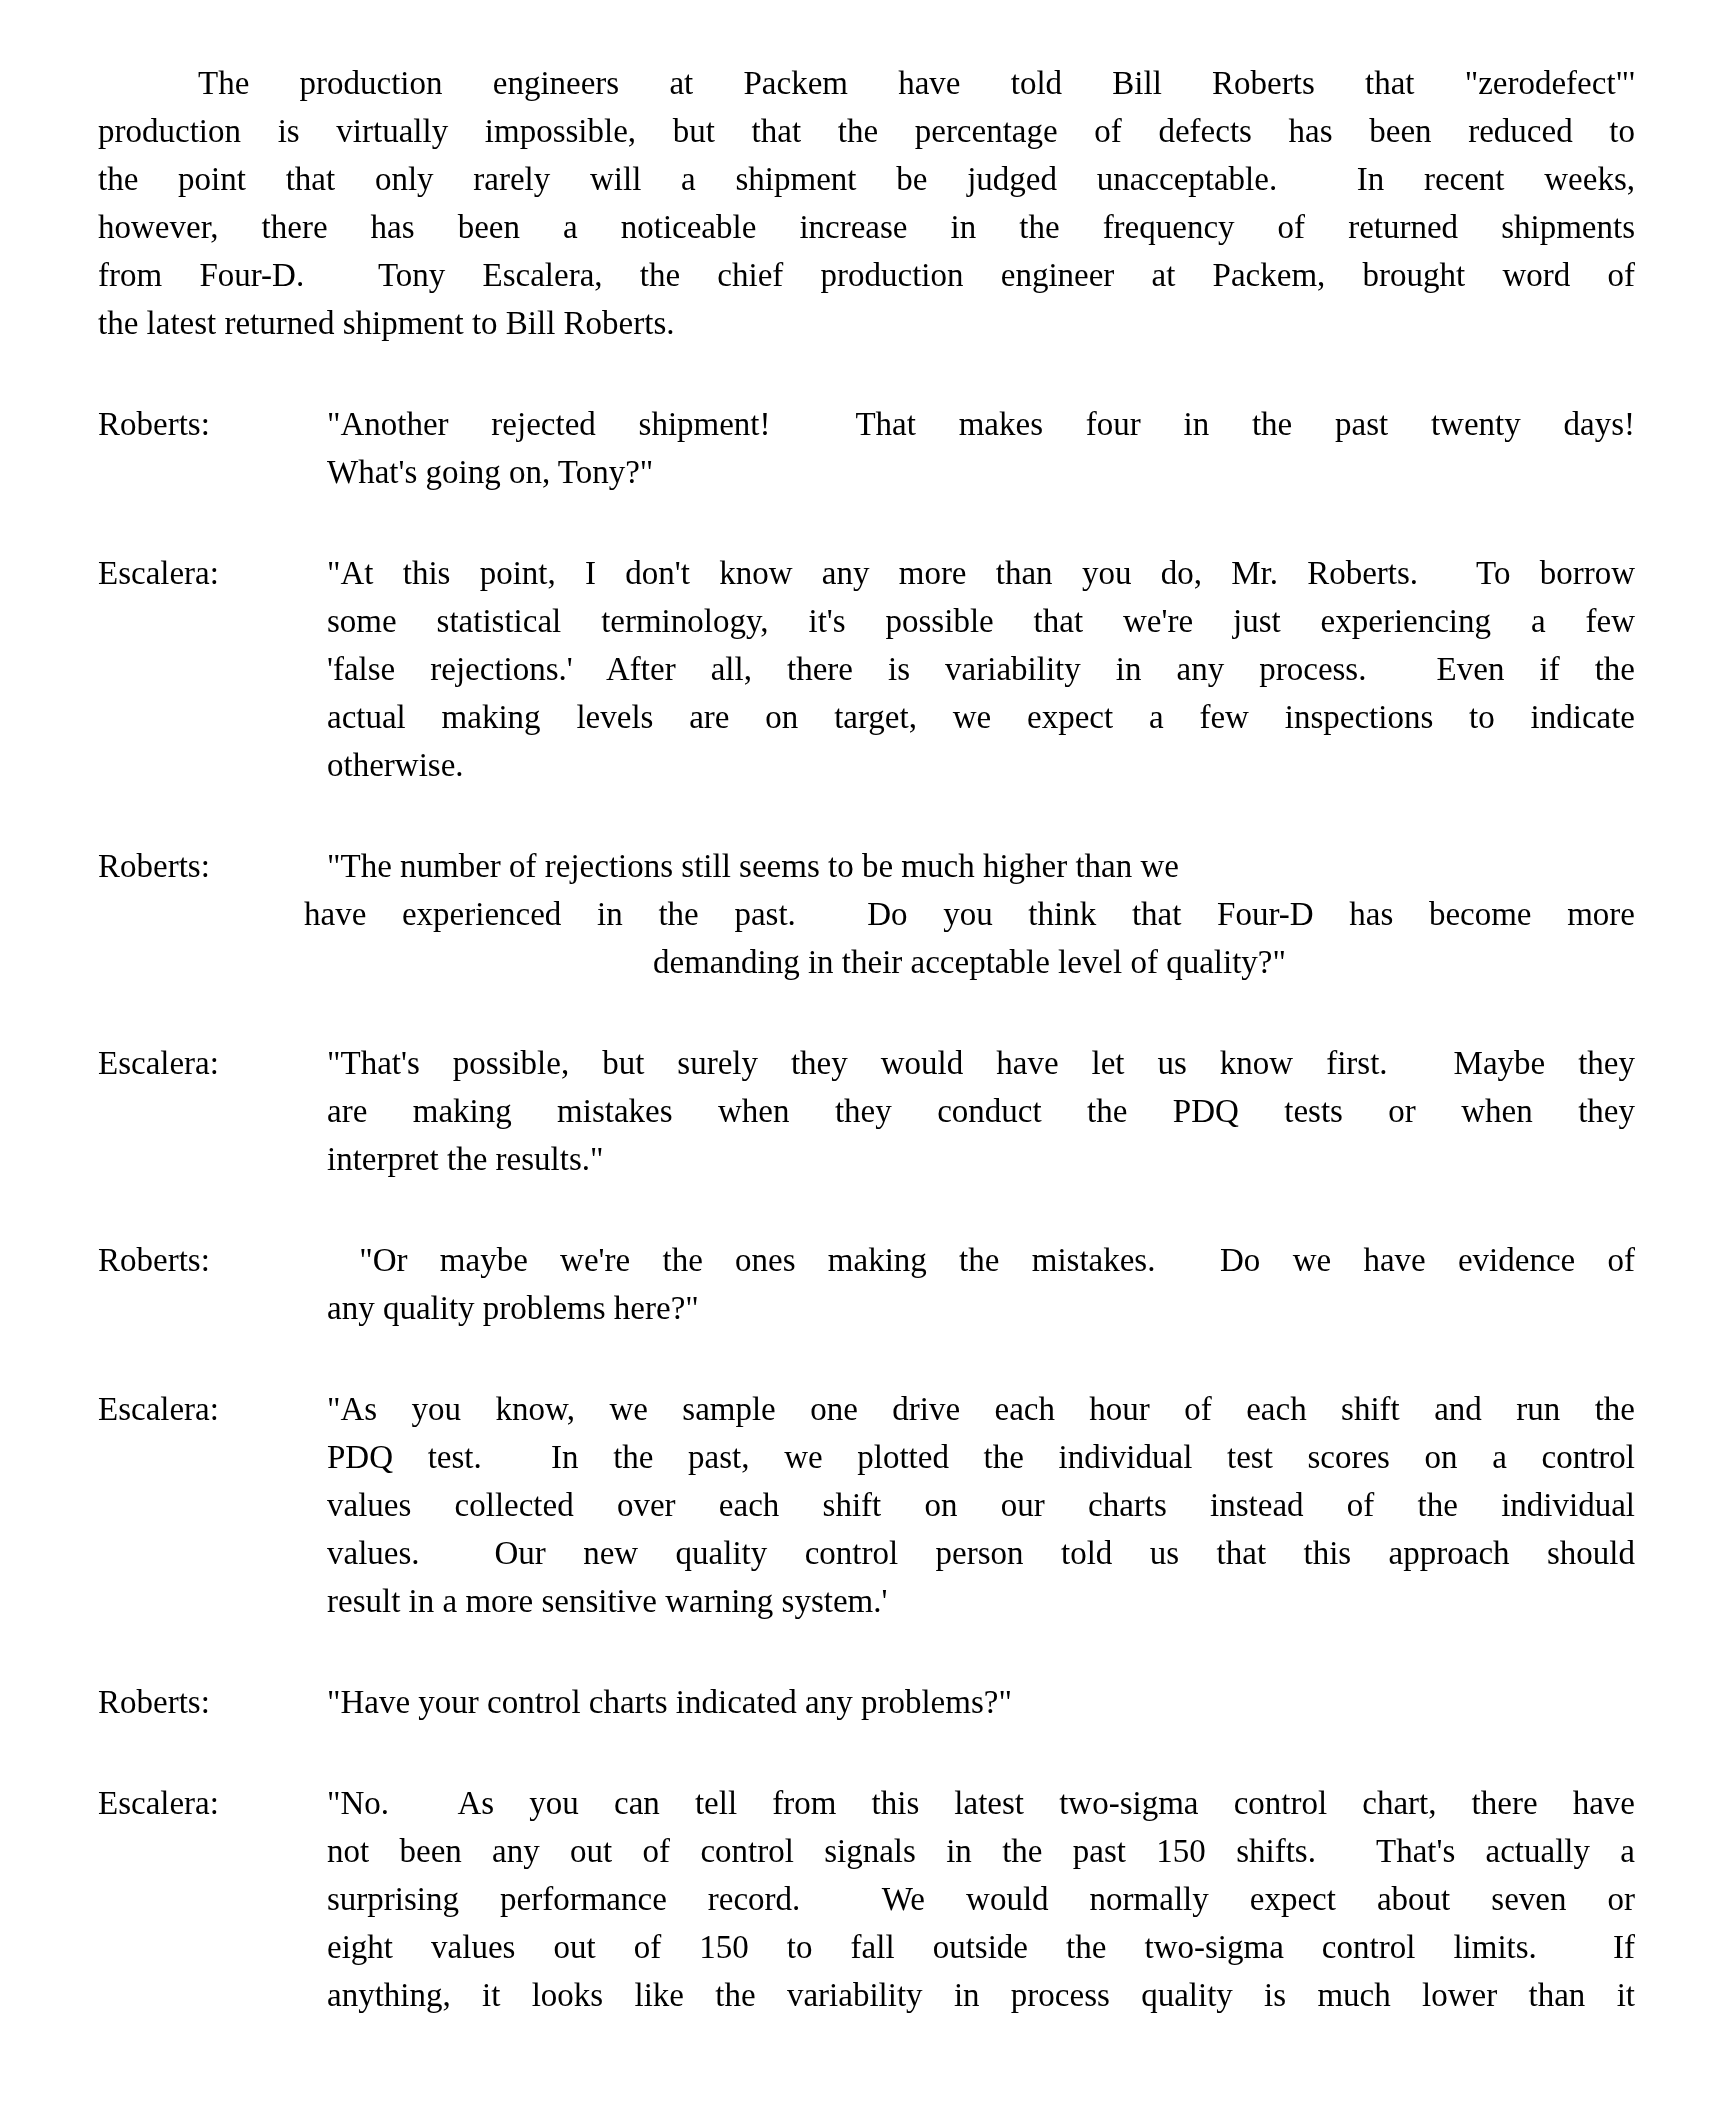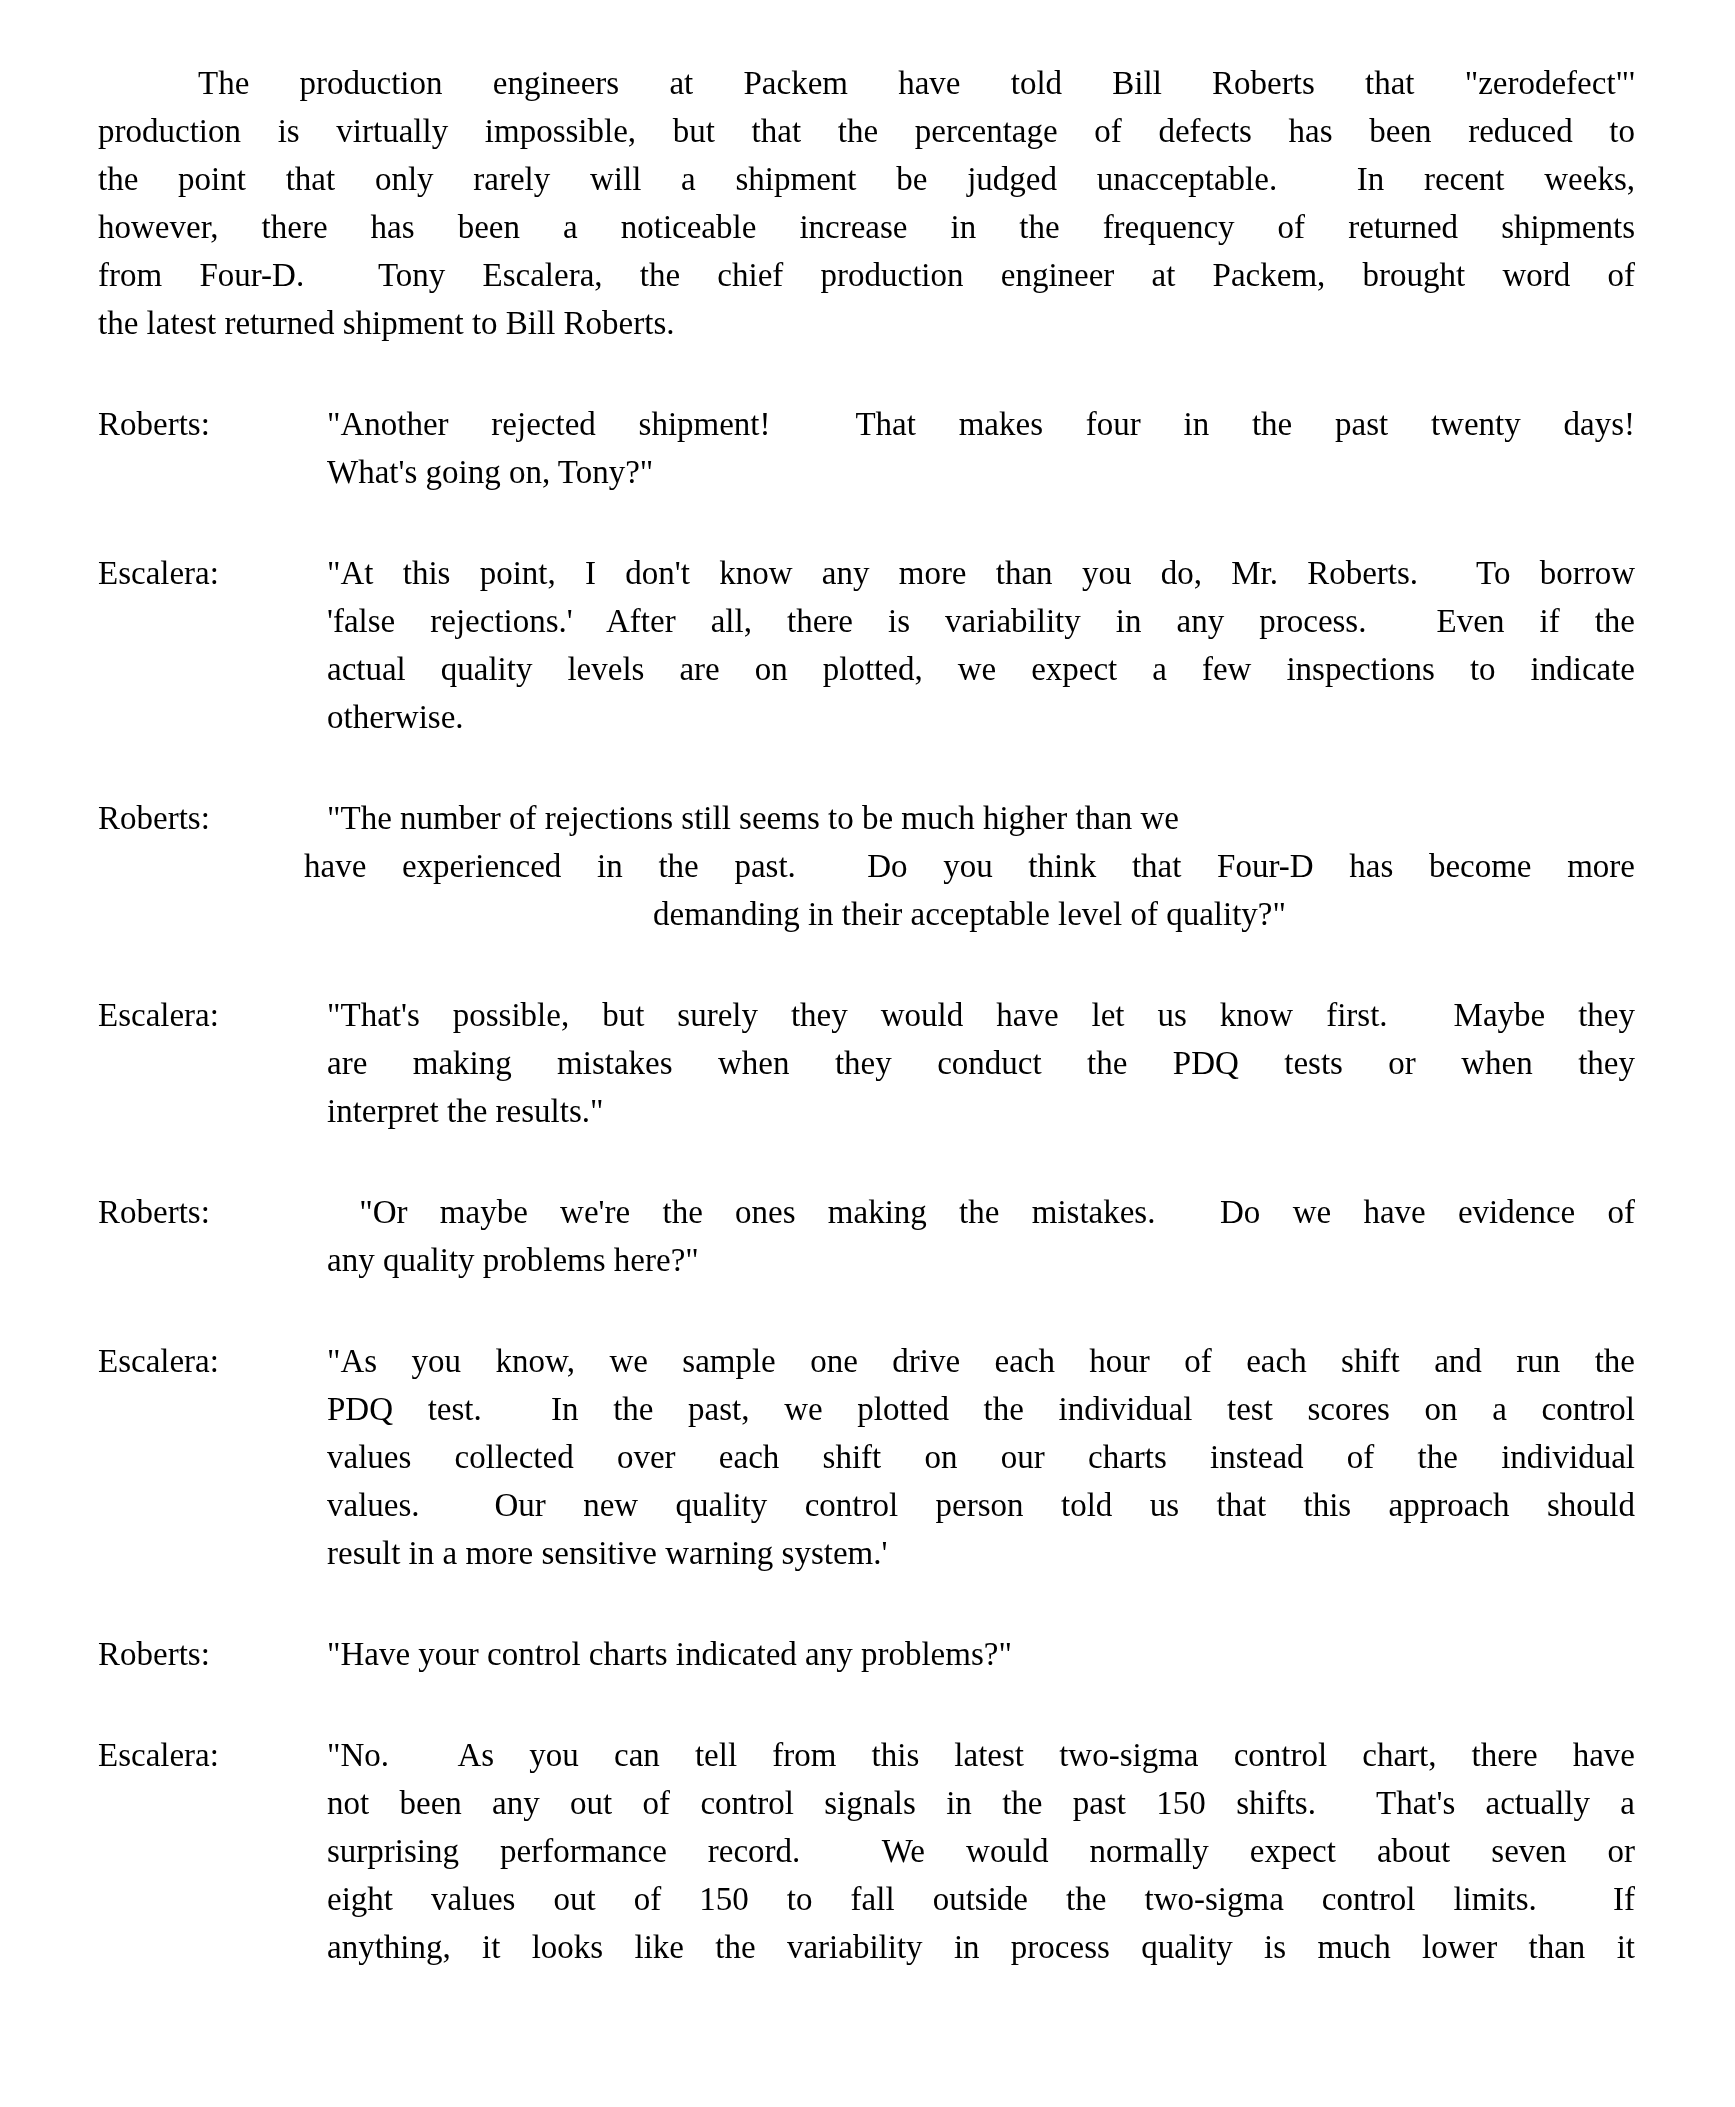--- a/index.html
+++ b/index.html
@@ -48,22 +48,23 @@
         <div class="speaker">Roberts:</div>
         <div class="lines">
           <div class="line just">"Another rejected shipment!  That makes four in the past twenty days!</div>
           <div class="line">What's going on, Tony?"</div>
         </div>
       </div>
       <div class="block">
         <div class="speaker">Escalera:</div>
         <div class="lines">
           <div class="line just">"At this point, I don't know any more than you do, Mr. Roberts.  To borrow</div>
+          <div class="line just">some statistical terminology, it's possible that we're just experiencing a few</div>
           <div class="line just">'false rejections.' After all, there is variability in any process.  Even if the</div>
-          <div class="line just">actual quality levels are on plotted, we expect a few inspections to indicate</div>
+          <div class="line just">actual making levels are on target, we expect a few inspections to indicate</div>
           <div class="line">otherwise.</div>
         </div>
       </div>
       <div class="block outdent">
         <div class="speaker">Roberts:</div>
         <div class="lines">
           <div class="line">"The number of rejections still seems to be much higher than we</div>
           <div class="line just">have experienced in the past.  Do you think that Four-D has become more</div>
           <div class="line">demanding in their acceptable level of quality?"</div>
         </div>

